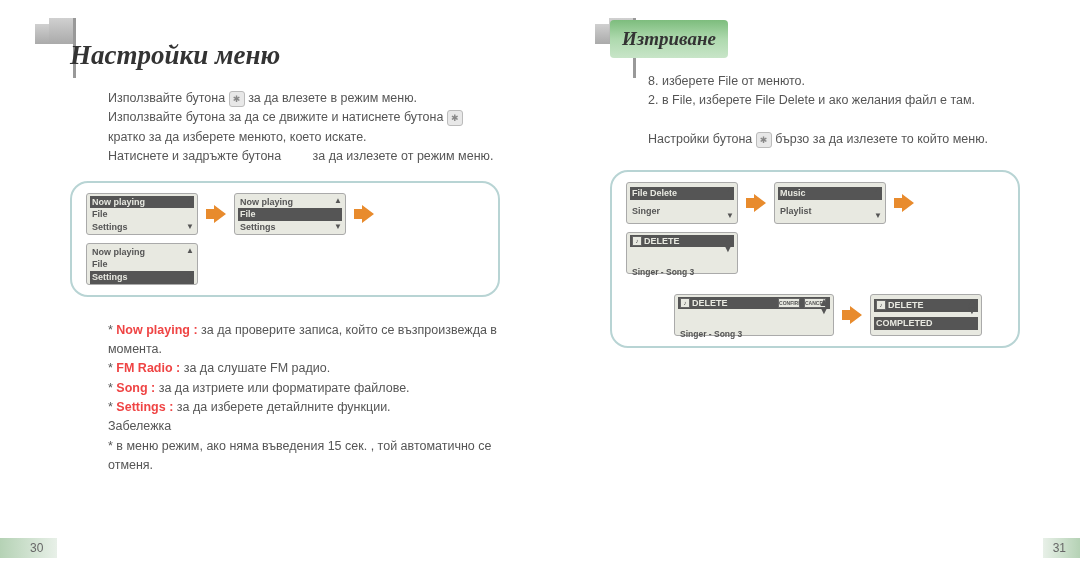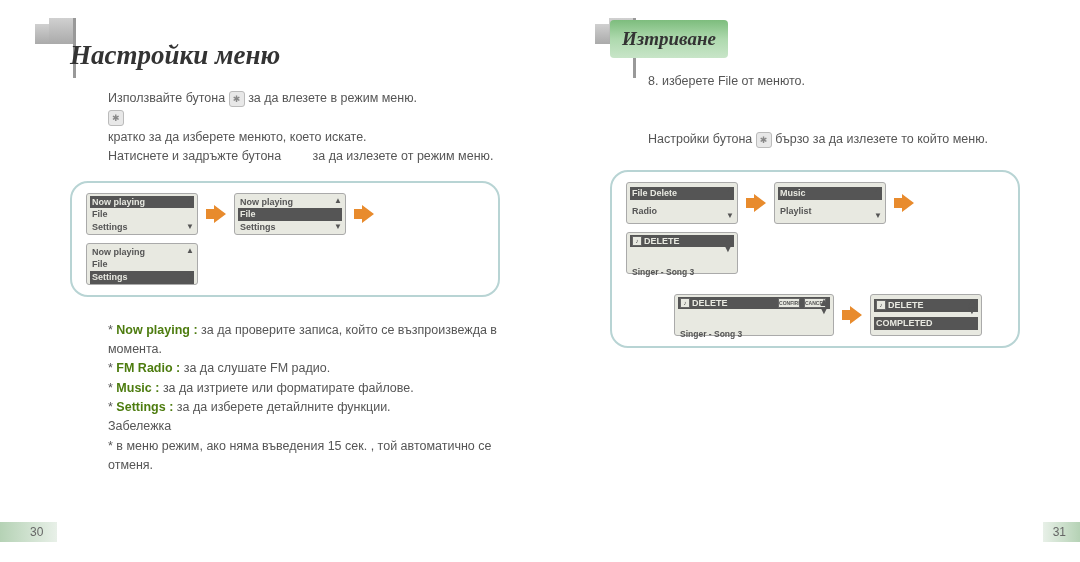--- a/index.html
+++ b/index.html
@@ -51,21 +51,21 @@
     border-radius: 4px;
     display: inline-block;
     margin-bottom: 14px;
   }
   .body-text {
     font-size: 12.5px;
     color: #555;
     line-height: 1.55;
     margin-left: 38px;
   }
-  .body-text strong { color: #4d7c0f; }
+  .body-text strong { color: #ef4444; }
   .inline-icon {
     display: inline-block;
     width: 16px;
     height: 16px;
     background: #e8e8e8;
     border: 1px solid #bbb;
     border-radius: 3px;
     vertical-align: middle;
     position: relative;
   }
@@ -135,21 +135,21 @@
     border:1px solid #666;
     margin-right:2px;
     font-size:6px;
     text-align:center;
     line-height:9px;
     background:#e8e9e1;
     color:#555;
   }
   .page-number {
     position: absolute;
-    bottom: 20px;
+    bottom: 4px;
     font-size: 12px;
     color: #666;
     background: linear-gradient(to right, #c4d9c4, #dfeadf);
     padding: 3px 14px 3px 10px;
   }
   .pn-left { left: 0; padding-left:30px; background: linear-gradient(to right, #b5d2b5, #e8f0e8);}
   .pn-right { right: 0; background: linear-gradient(to left, #b5d2b5, #e8f0e8);}
 
   .sub-song { font-size:8.5px; color:#555; padding-left:2px;margin-top:19px;}
 </style>
@@ -167,20 +167,21 @@
   <div class="deco-block" style="left:38px;top:0;width:3px;height:60px;background:#999;"></div>
 </div>
 
 <div class="page page-left">
   <h1>Настройки меню</h1>
 
   <div class="body-text">
     <span>Използвайте бутона</span>
     <span class="inline-icon"></span>
     <span>за да влезете в режим меню.</span><br>
+    <span>Използвайте бутона за да се движите и натиснете бутона</span>
     <span class="inline-icon"></span><br>
     <span>кратко за да изберете менюто, което искате.</span><br>
     <span>Натиснете и задръжте бутона</span>
     &nbsp;&nbsp;&nbsp;&nbsp;&nbsp;&nbsp;&nbsp;
     <span>за да излезете от режим меню.</span>
   </div>
 
   <div class="screens-container">
     <div class="lcd-screen">
       <div class="lcd-row hl">
@@ -229,50 +230,50 @@
           <span>Settings</span>
         </div>
       <span class="lcd-arrow-up">▲</span>
       <span class="lcd-arrow-down">▼</span>
     </div>
   </div>
 
   <div class="body-text">
     * <strong>Now playing :</strong><span> за да проверите записа, който се възпроизвежда в момента.</span><br>
     * <strong>FM Radio :</strong><span> за да слушате  FM радио.</span><br>
-    * <strong>Music :</strong><span> за да изтриете или форматирате файлове.</span><br>
+    * <strong>Song :</strong><span> за да изтриете или форматирате файлове.</span><br>
     * <strong>Settings :</strong><span> за да изберете детайлните функции.</span><br>
     <span>Забележка</span><br>
     <span>* в меню режим, ако няма въведения 15 сек. , той автоматично се отменя.</span>
   </div>
 
   <div class="page-number pn-left">30</div>
 </div>
 
 <div class="page page-right">
 
   <h2 class="section">Изтриване</h2>
 
   <div class="body-text">
     <span>8. изберете File от менюто.</span><br>
-    <br>
+    <span>2. в  File, изберете  File Delete и ако желания файл е там.</span><br>
     <br>
     <span>Настройки бутона</span>
     <span class="inline-icon"></span>
     <span>бързо за да излезете то който меню.</span>
   </div>
 
   <div class="screens-container" style="margin-top:20px;">
 
     <div class="lcd-screen">
       <div class="lcd-row hl">
           <span>File Delete</span>
         </div>
       <div class="lcd-row">
-          <span>Radio</span>
+          <span>Singer</span>
         </div>
       <span class="lcd-arrow-up">▲</span>
       <span class="lcd-arrow-down">▼</span>
     </div>
     <span class="step-arrow-orange">
         <svg width="20" height="18">
           <polygon points="0,4 8,4 8,0 20,9 8,18 8,14 0,14" fill="#e88b2d"></polygon>
         </svg>
       </span>
     <div class="lcd-screen">

